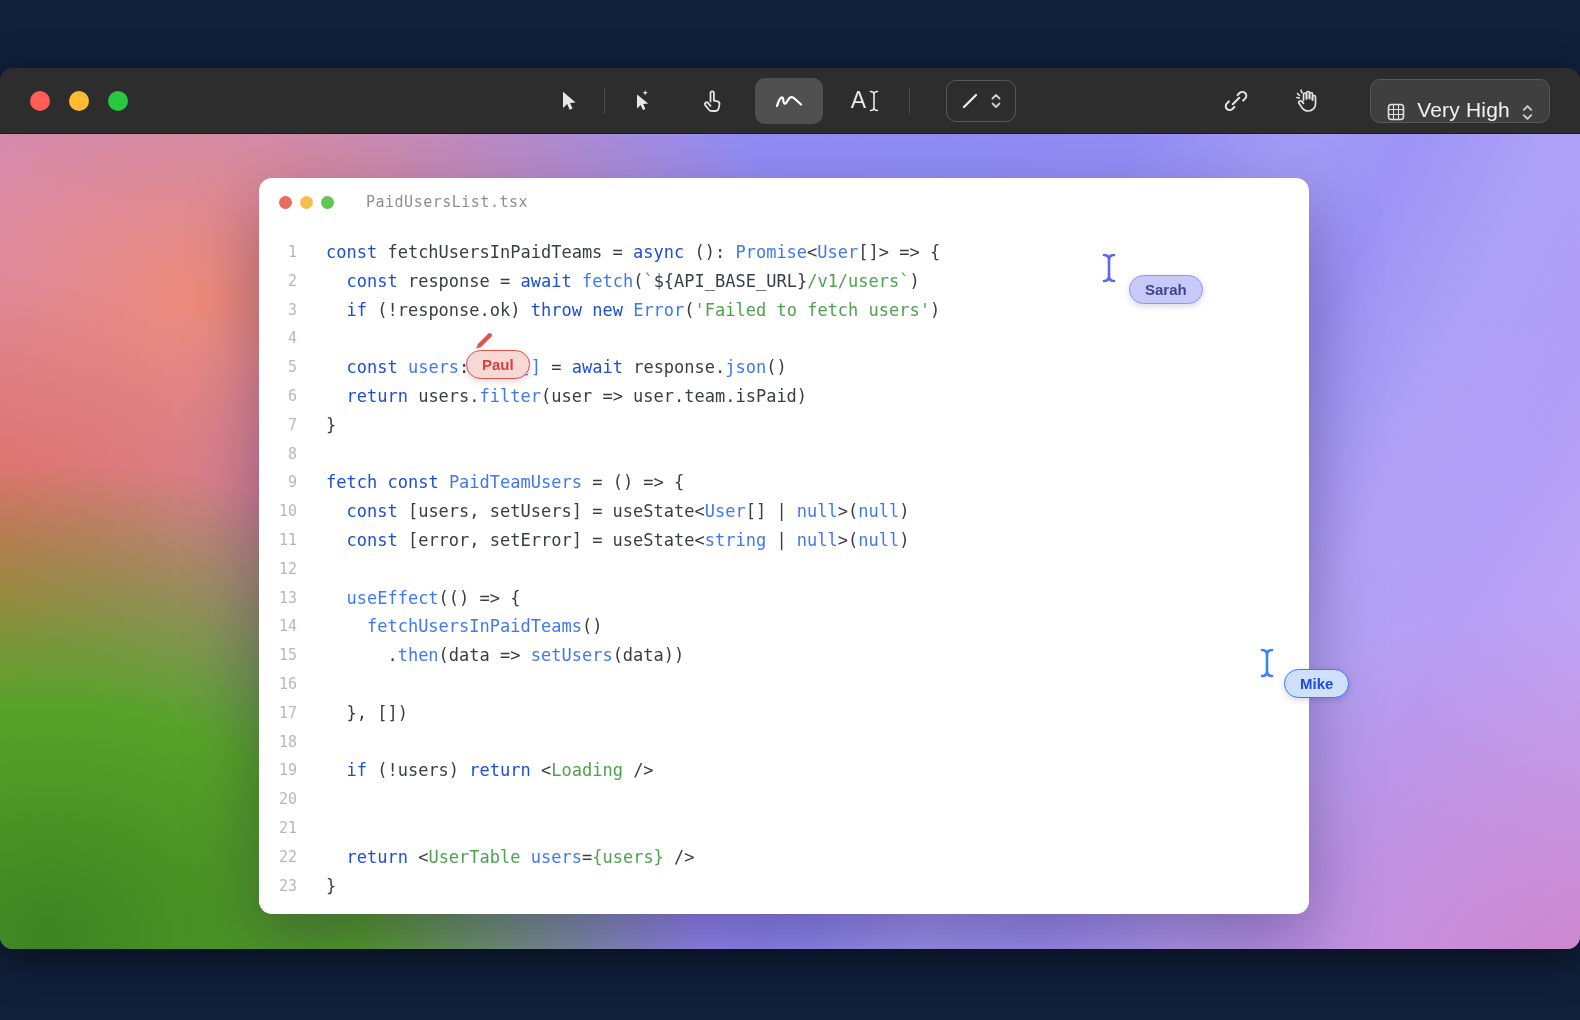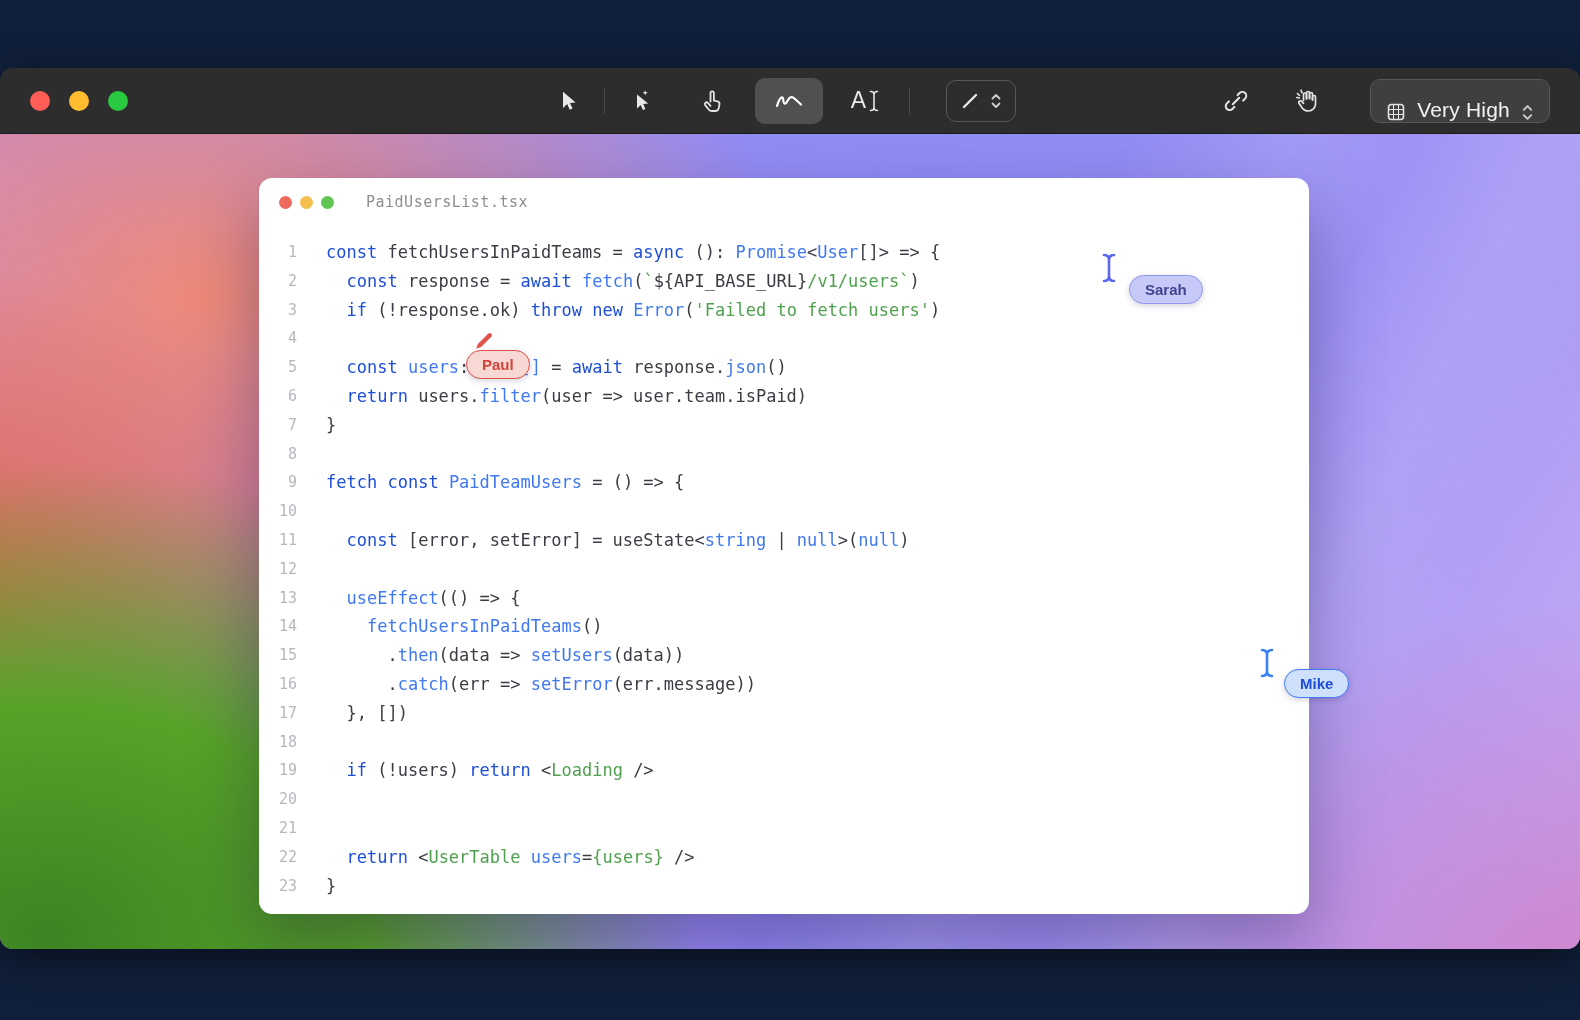--- a/index.html
+++ b/index.html
@@ -210,20 +210,21 @@
           <div class="code-row">
             <span class="ln">8</span>
             <span class="cl"></span>
           </div>
           <div class="code-row">
             <span class="ln">9</span>
             <span class="cl"><span class="tk-k">fetch</span><span class="tk-d"> </span><span class="tk-k">const</span><span class="tk-d"> </span><span class="tk-b">PaidTeamUsers</span><span class="tk-d"> = () =&gt; {</span></span>
           </div>
           <div class="code-row">
             <span class="ln">10</span>
+            <span class="cl"><span class="tk-d">  </span><span class="tk-k">const</span><span class="tk-d"> [users, setUsers] = useState&lt;</span><span class="tk-b">User</span><span class="tk-d">[] | </span><span class="tk-b">null</span><span class="tk-d">&gt;(</span><span class="tk-b">null</span><span class="tk-d">)</span></span>
           </div>
           <div class="code-row">
             <span class="ln">11</span>
             <span class="cl"><span class="tk-d">  </span><span class="tk-k">const</span><span class="tk-d"> [error, setError] = useState&lt;</span><span class="tk-b">string</span><span class="tk-d"> | </span><span class="tk-b">null</span><span class="tk-d">&gt;(</span><span class="tk-b">null</span><span class="tk-d">)</span></span>
           </div>
           <div class="code-row">
             <span class="ln">12</span>
             <span class="cl"></span>
           </div>
           <div class="code-row">
@@ -233,21 +234,20 @@
           <div class="code-row">
             <span class="ln">14</span>
             <span class="cl"><span class="tk-d">    </span><span class="tk-b">fetchUsersInPaidTeams</span><span class="tk-d">()</span></span>
           </div>
           <div class="code-row">
             <span class="ln">15</span>
             <span class="cl"><span class="tk-d">      .</span><span class="tk-b">then</span><span class="tk-d">(data =&gt; </span><span class="tk-b">setUsers</span><span class="tk-d">(data))</span></span>
           </div>
           <div class="code-row">
             <span class="ln">16</span>
-            <span class="cl"><span class="tk-d">      .</span><span class="tk-b">catch</span><span class="tk-d">(err =&gt; </span><span class="tk-b">setError</span><span class="tk-d">(err.message))</span></span>
           </div>
           <div class="code-row">
             <span class="ln">17</span>
             <span class="cl"><span class="tk-d">  }, [])</span></span>
           </div>
           <div class="code-row">
             <span class="ln">18</span>
             <span class="cl"></span>
           </div>
           <div class="code-row">

